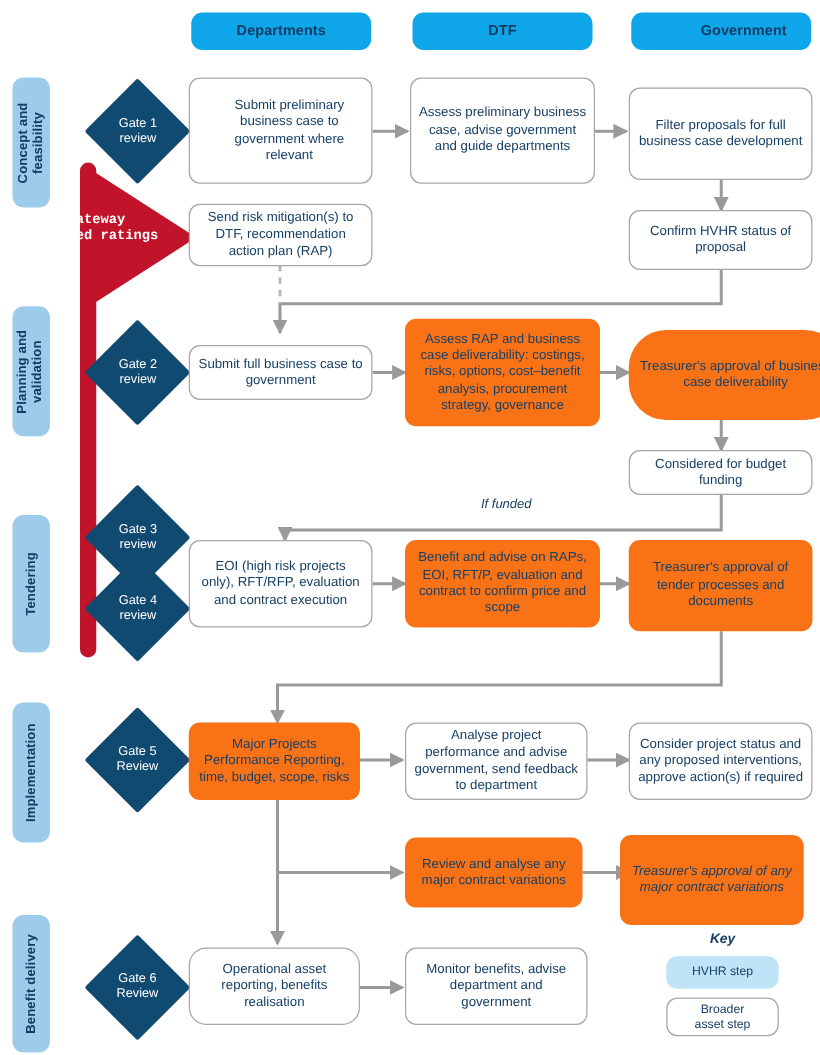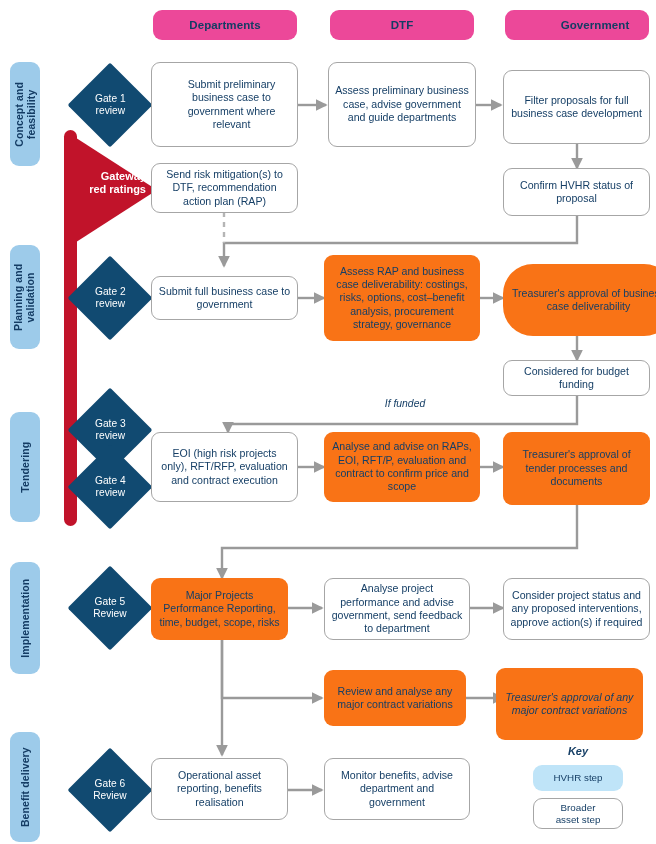--- a/index.html
+++ b/index.html
@@ -8,21 +8,21 @@
     width:656px;height:844px;position:relative;overflow:hidden;
     -webkit-font-smoothing:antialiased;
   }
   #stage{position:absolute;left:0;top:0;width:656px;height:844px;}
 
   
   .abs{position:absolute;box-sizing:border-box;}
 
   
   .lane-head{
-    background:#ec4899;border-radius:9px;
+    background:#0ea5e9;border-radius:9px;
     color:#143c64;font-size:11.5px;font-weight:bold;
     display:flex;align-items:center;justify-content:center;
     letter-spacing:.1px;
   }
 
   
   .phase{
     background:#9dcbea;border-radius:9px;
     display:flex;align-items:center;justify-content:center;
   }
@@ -56,22 +56,22 @@
   .gate span{
     transform:rotate(-45deg);
     color:#ffffff;font-size:10.2px;line-height:1.16;
     text-align:center;white-space:pre;display:block;
   }
 
   
   #flag-wrap{position:absolute;left:56px;top:126px;width:104px;height:404px;}
   .flag-label{
     position:absolute;left:-2px;top:44px;width:92px;
-    text-align:right;color:#ffffff;font-size:11px;font-weight:bold;
-    line-height:1.2;white-space:pre;z-index:3;
+    text-align:left;color:#ffffff;font-size:11px;font-weight:bold;
+    line-height:1.2;white-space:pre;z-index:3;font-family:Liberation Mono, monospace;
   }
 
   
   .key-title{
     color:#163f66;font-size:11px;font-style:italic;font-weight:bold;
     text-align:center;
   }
   .key-box{
     border-radius:9px;display:flex;align-items:center;justify-content:center;
     text-align:center;color:#163f66;font-size:9.8px;line-height:1.2;
@@ -230,21 +230,21 @@
   </div>
 
   <div class="abs edge-label" style="left:330px;top:398px;width:150px;">
     <span>If funded</span>
   </div>
 
   <div class="abs box box-white" style="left:151px;top:432px;width:147px;height:70px;">
     <span>EOI (high risk projects only), RFT/RFP, evaluation and contract execution</span>
   </div>
   <div class="abs box box-blue" style="left:324px;top:432px;width:156px;height:70px;">
-    <span>Analyse and advise on RAPs, EOI, RFT/P, evaluation and contract to confirm price and scope</span>
+    <span>Benefit and advise on RAPs, EOI, RFT/P, evaluation and contract to confirm price and scope</span>
   </div>
   <div class="abs box box-blue" style="left:503px;top:432px;width:147px;height:73px;">
     <span>Treasurer's approval of tender processes and documents</span>
   </div>
 
   <div class="abs box box-blue" style="left:151px;top:578px;width:137px;height:62px;">
     <span>Major Projects Performance Reporting, time, budget, scope, risks</span>
   </div>
   <div class="abs box box-white" style="left:324px;top:578px;width:146px;height:62px;">
     <span>Analyse project performance and advise government, send feedback to department</span>
@@ -253,21 +253,21 @@
     <span>Consider project status and any proposed interventions, approve action(s) if required</span>
   </div>
 
   <div class="abs box box-blue" style="left:324px;top:670px;width:142px;height:56px;">
     <span>Review and analyse any major contract variations</span>
   </div>
   <div class="abs box box-blue" style="left:496px;top:668px;width:147px;height:72px;font-style:italic;">
     <span>Treasurer's approval of any major contract variations</span>
   </div>
 
-  <div class="abs box box-white" style="left:151px;top:758px;width:137px;height:62px;">
+  <div class="abs box box-white" style="left:151px;top:758px;width:137px;height:62px;border-radius:14px;">
     <span>Operational asset reporting, benefits realisation</span>
   </div>
   <div class="abs box box-white" style="left:324px;top:758px;width:146px;height:62px;">
     <span>Monitor benefits, advise department and government</span>
   </div>
 
   <div class="abs key-title" style="left:533px;top:745px;width:90px;">
     <span>Key</span>
   </div>
   <div class="abs key-box" style="left:533px;top:765px;width:90px;height:26px;background:#bfe4f8;">

